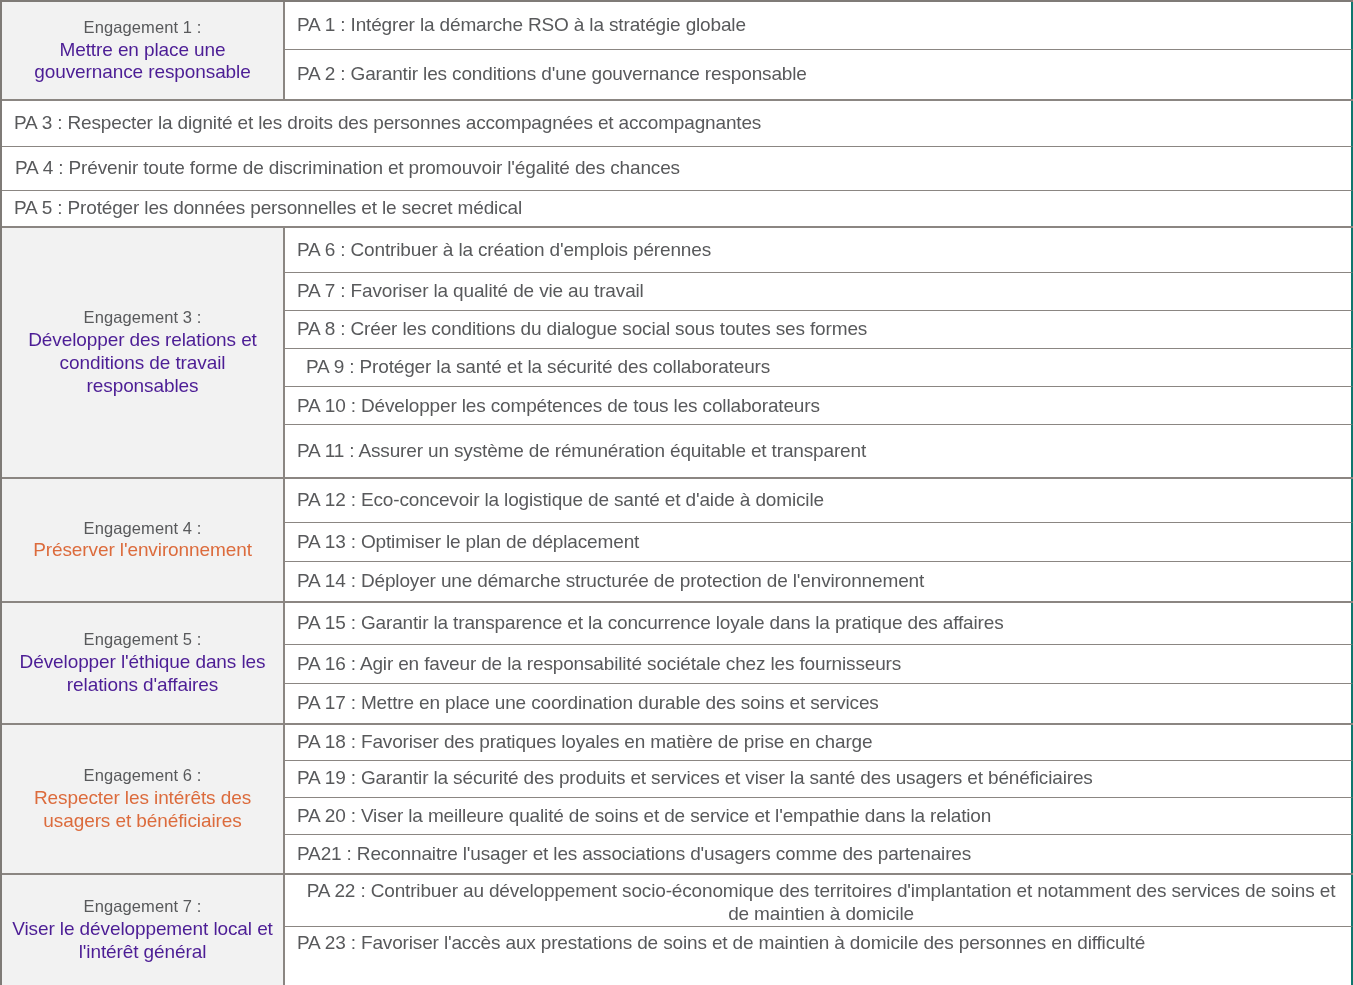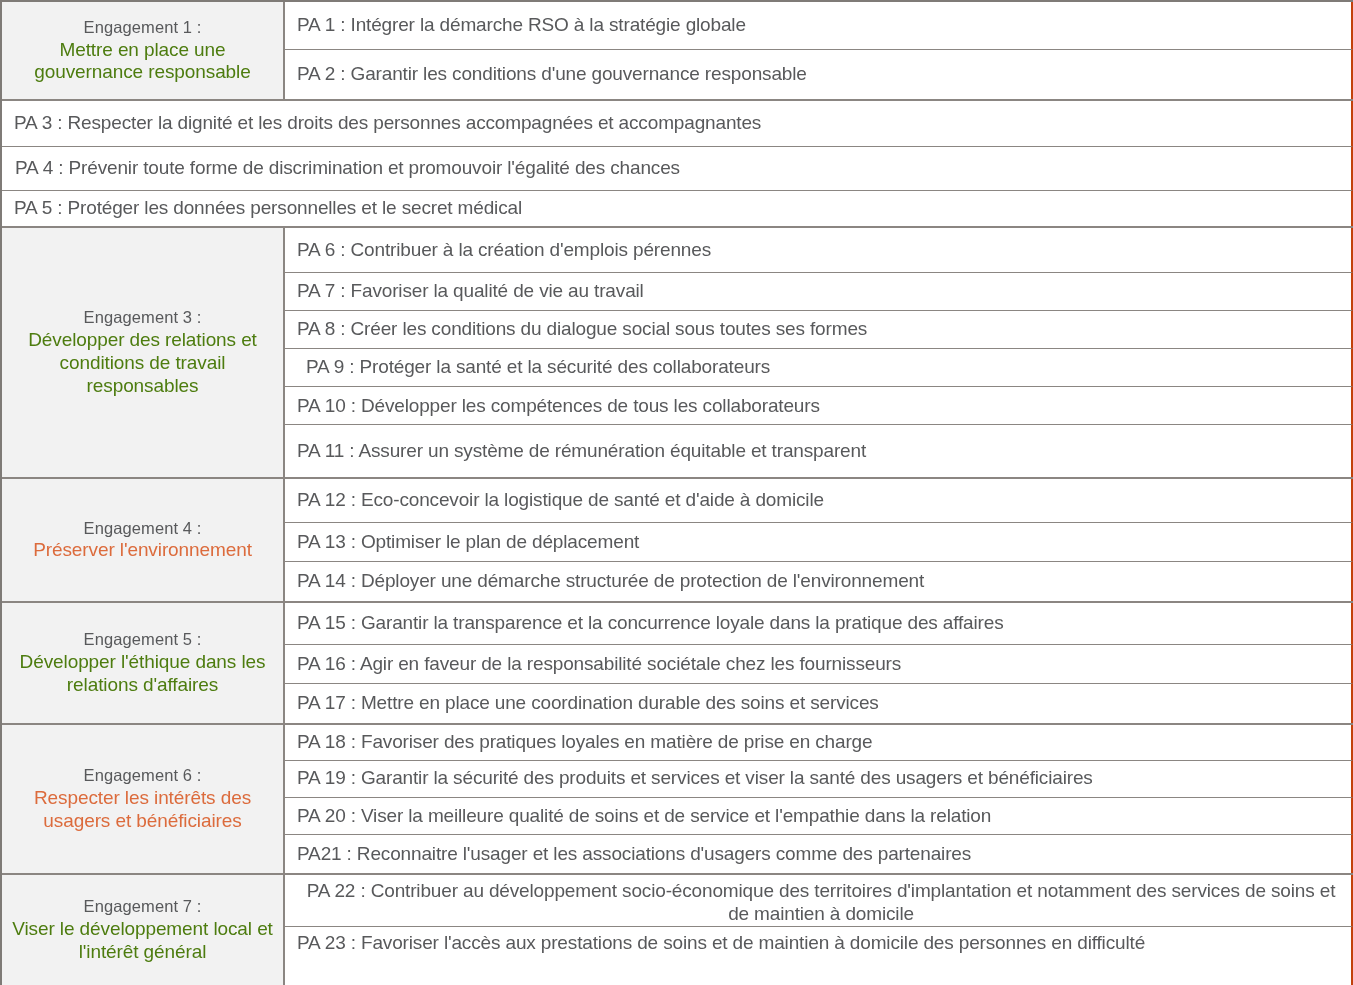--- a/index.html
+++ b/index.html
@@ -59,35 +59,35 @@
     line-height: 1.32;
     letter-spacing: 0.1px;
     white-space: nowrap;
   }
   .engagement-title {
     font-size: 19px;
     line-height: 1.2;
     letter-spacing: -0.1px;
     padding: 0 2px;
   }
-  .engagement-title.green  { color: #4d7c0f; }
+  .engagement-title.green  { color: #4c1d95; }
   .engagement-title.orange { color: #dc6b3c; }
 
   
   .pa-list {
     flex: 1 1 auto;
     display: flex;
     flex-direction: column;
     box-sizing: border-box;
   }
 
   .pa-row {
     box-sizing: border-box;
     border-bottom: 1.6px solid #8b8682;
-    border-right: 2px solid #c2410c;
+    border-right: 2px solid #0f766e;
     display: flex;
     align-items: center;
     padding-left: 12px;
     padding-right: 6px;
     color: #58595b;
     font-size: 19px;
     line-height: 1.18;
     letter-spacing: -0.15px;
     background: #ffffff;
   }

